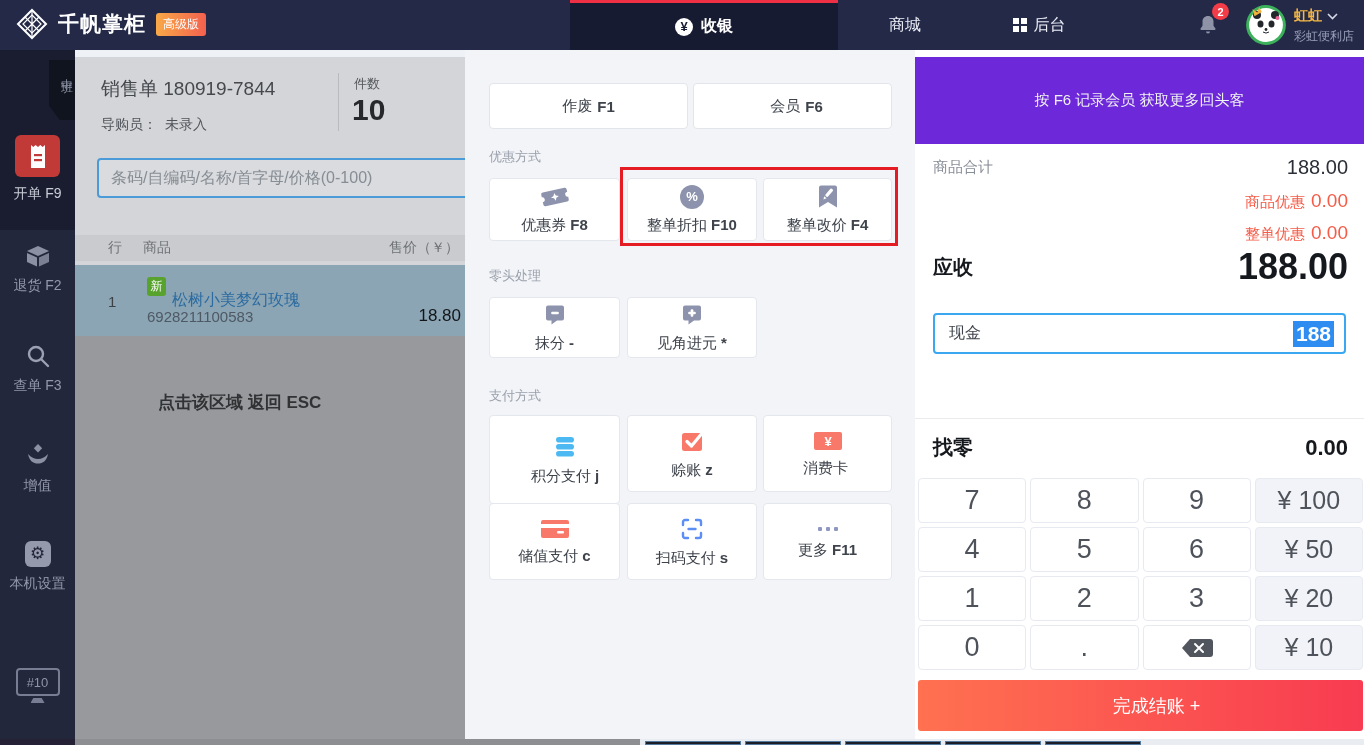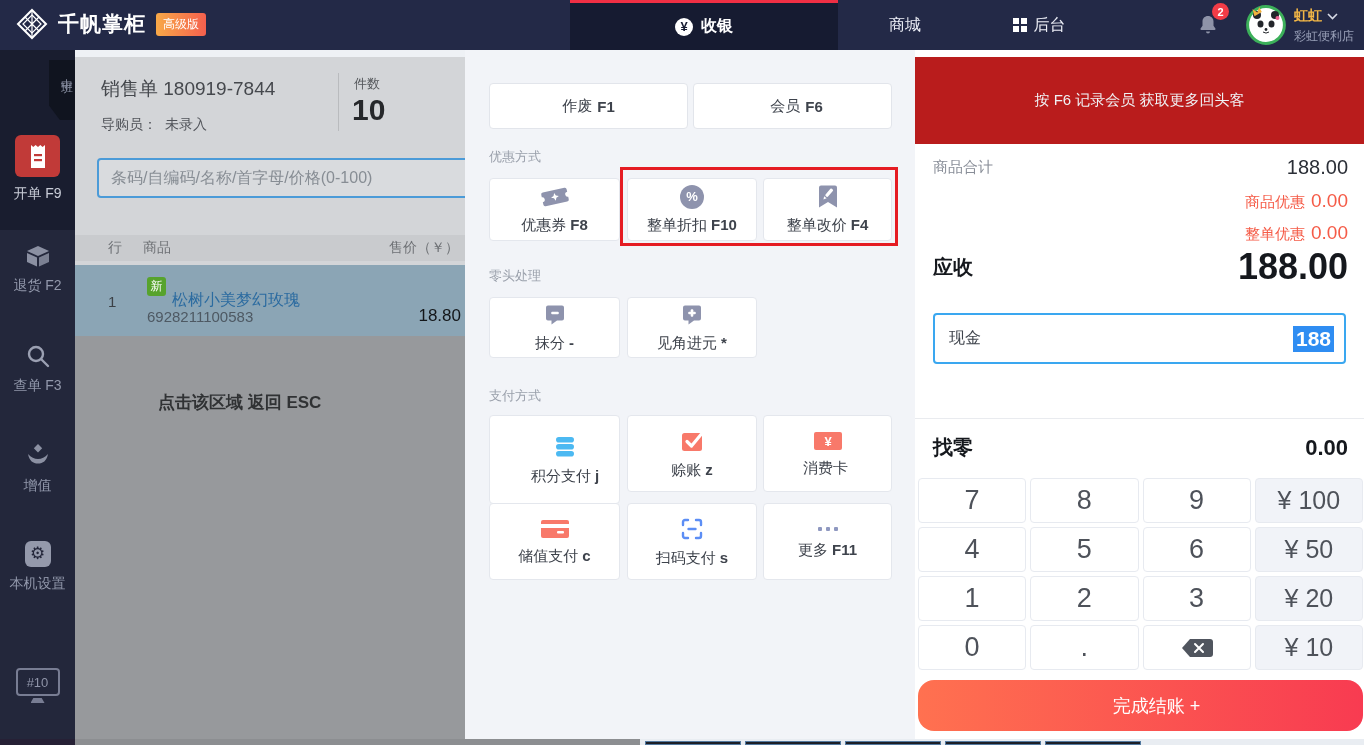--- a/index.html
+++ b/index.html
@@ -78,42 +78,42 @@
 .t-credit{left:162px;top:365px;width:130px;height:77px;}
 .t-card{left:298px;top:365px;width:129px;height:77px;}
 .t-stored{left:24px;top:453px;width:131px;height:77px;}
 .t-scan{left:162px;top:453px;width:130px;height:77px;}
 .t-more{left:298px;top:453px;width:129px;height:77px;}
 .pct{width:24px;height:24px;border-radius:50%;background:#8e93ad;color:#fff;font-size:13px;font-weight:700;display:flex;align-items:center;justify-content:center;}
 .red-box{position:absolute;left:155px;top:117px;width:278px;height:79px;border:3px solid #e51c23;pointer-events:none;z-index:5;}
 
 
 .checkout{position:absolute;left:915px;top:50px;width:449px;height:689px;background:#fff;}
-.co-header{position:absolute;left:0;top:7px;width:449px;height:87px;background:#b91c1c;color:#f0f1f4;font-size:15px;display:flex;align-items:center;justify-content:center;}
+.co-header{position:absolute;left:0;top:7px;width:449px;height:87px;background:#6d28d9;color:#f0f1f4;font-size:15px;display:flex;align-items:center;justify-content:center;}
 .co-subtotal{position:absolute;left:18px;right:16px;top:106px;display:flex;justify-content:space-between;align-items:center;}
 .co-subtotal .lab{font-size:15px;color:#898e98;}
 .co-subtotal .val{font-size:20px;color:#2b2f37;}
 .co-disc{position:absolute;right:16px;display:flex;align-items:baseline;gap:6px;color:#f55b47;}
 .co-disc .lab{font-size:15px;}
 .co-disc .val{font-size:19px;}
 .d1{top:140px;}.d2{top:172px;}
 .co-due{position:absolute;left:18px;right:16px;top:196px;display:flex;justify-content:space-between;align-items:center;}
 .co-due .lab{font-size:20px;font-weight:700;color:#15181d;}
 .co-due .val{font-size:36px;font-weight:700;color:#15181d;}
-.co-cash{position:absolute;left:18px;top:263px;width:413px;height:51px;border:2px solid #3aa7f0;border-radius:4px;background:#fff;display:flex;align-items:center;justify-content:space-between;padding:0 10px 0 14px;cursor:text;gap:44px;}
+.co-cash{position:absolute;left:18px;top:263px;width:413px;height:41px;border:2px solid #3aa7f0;border-radius:4px;background:#fff;display:flex;align-items:center;justify-content:space-between;padding:0 10px 0 14px;cursor:text;gap:44px;}
 .cash-label{font-size:16px;color:#3f444c;}
 .cash-val{background:#2f8df2;color:#fff;font-size:21px;font-weight:700;padding:1px 3px;}
 .co-divider{position:absolute;left:0;top:368px;width:449px;height:1px;background:#e9ebef;}
 .co-change{position:absolute;left:18px;right:16px;top:384px;display:flex;justify-content:space-between;align-items:center;}
 .co-change .lab{font-size:20px;font-weight:700;color:#15181d;}
 .co-change .val{font-size:22px;font-weight:700;color:#15181d;}
 .keypad{position:absolute;left:3px;top:428px;width:445px;display:grid;grid-template-columns:repeat(4,1fr);gap:4px;}
 .key{height:45px;background:#fff;border:1px solid #e7eaf0;border-radius:4px;display:flex;align-items:center;justify-content:center;font-size:27px;color:#4e525a;cursor:pointer;}
 .key.money{background:#f1f3f8;font-size:25px;}
-.finish{position:absolute;left:3px;top:630px;width:445px;height:51px;border-radius:16px;background:linear-gradient(90deg,#ff7150,#f83b51);color:#fff;font-size:18px;display:flex;align-items:center;justify-content:center;cursor:pointer;padding-left:32px;}
+.finish{position:absolute;left:3px;top:630px;width:445px;height:51px;border-radius:3px;background:linear-gradient(90deg,#ff7150,#f83b51);color:#fff;font-size:18px;display:flex;align-items:center;justify-content:center;cursor:pointer;padding-left:32px;}
 
 
 .taskbar{position:absolute;left:0;top:739px;width:1364px;height:6px;background:#e9edf2;}
 .tb-side{position:absolute;left:0;top:0;width:75px;height:6px;background:#262035;}
 .tb-gray{position:absolute;left:75px;top:0;width:565px;height:6px;background:#8c8e91;}
 .tb-win{position:absolute;top:2px;height:4px;width:96px;background:#1b1e26;box-shadow:inset 0 0 0 1px #547aa0;}
 </style>
 </head>
 <body>
 

